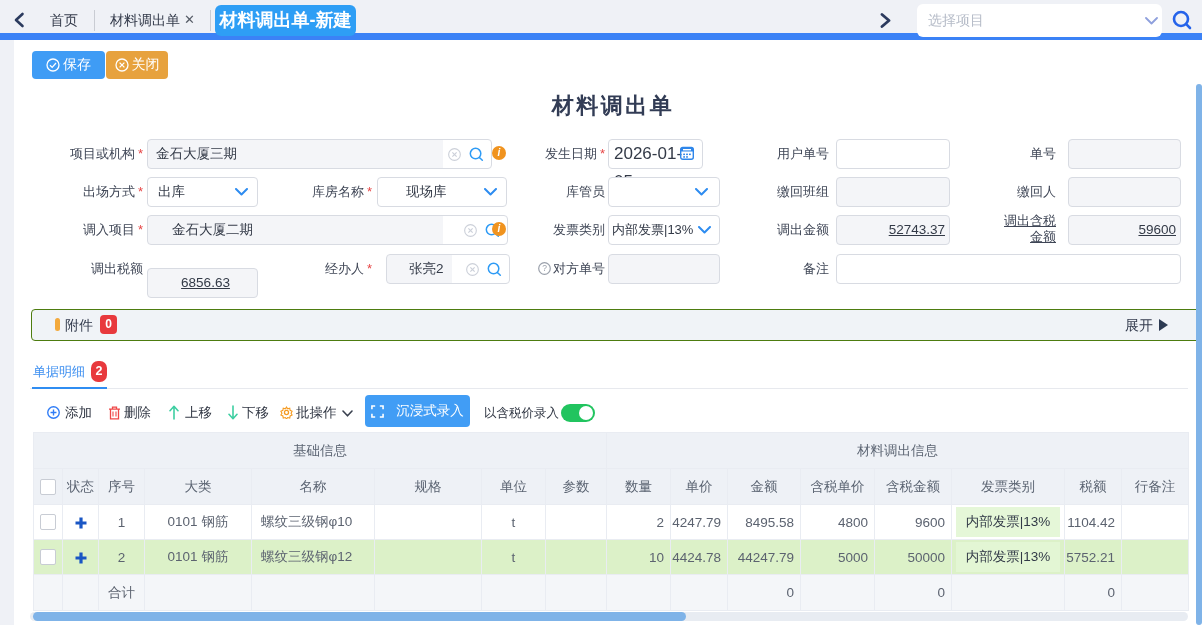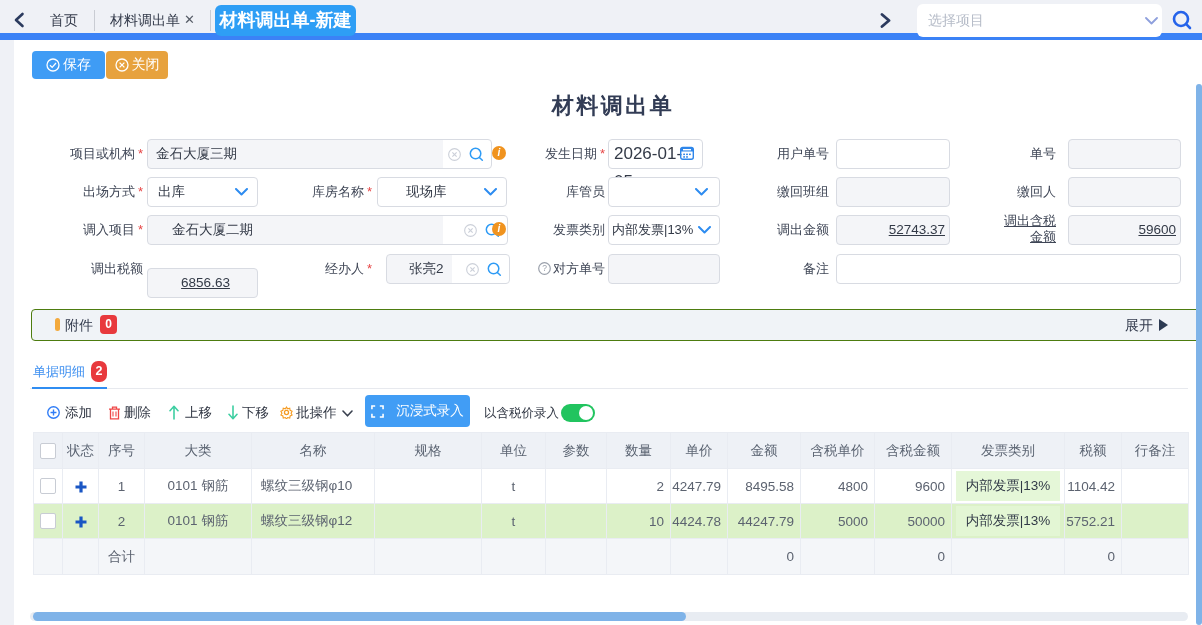--- a/index.html
+++ b/index.html
@@ -251,20 +251,24 @@
           <col style="width:64px">
           <col style="width:57px">
           <col style="width:73px">
           <col style="width:74px">
           <col style="width:77px">
           <col style="width:113px">
           <col style="width:57px">
           <col style="width:67px">
         </colgroup>
     <tbody>
+          <tr class="ghead">
+            <td colspan="8">基础信息</td>
+            <td colspan="8">材料调出信息</td>
+          </tr>
     <tr class="chead">
             <td><span class="cb"></span></td>
             <td>状态</td>
             <td>序号</td>
             <td>大类</td>
             <td>名称</td>
             <td>规格</td>
             <td>单位</td>
             <td>参数</td>
             <td>数量</td>

